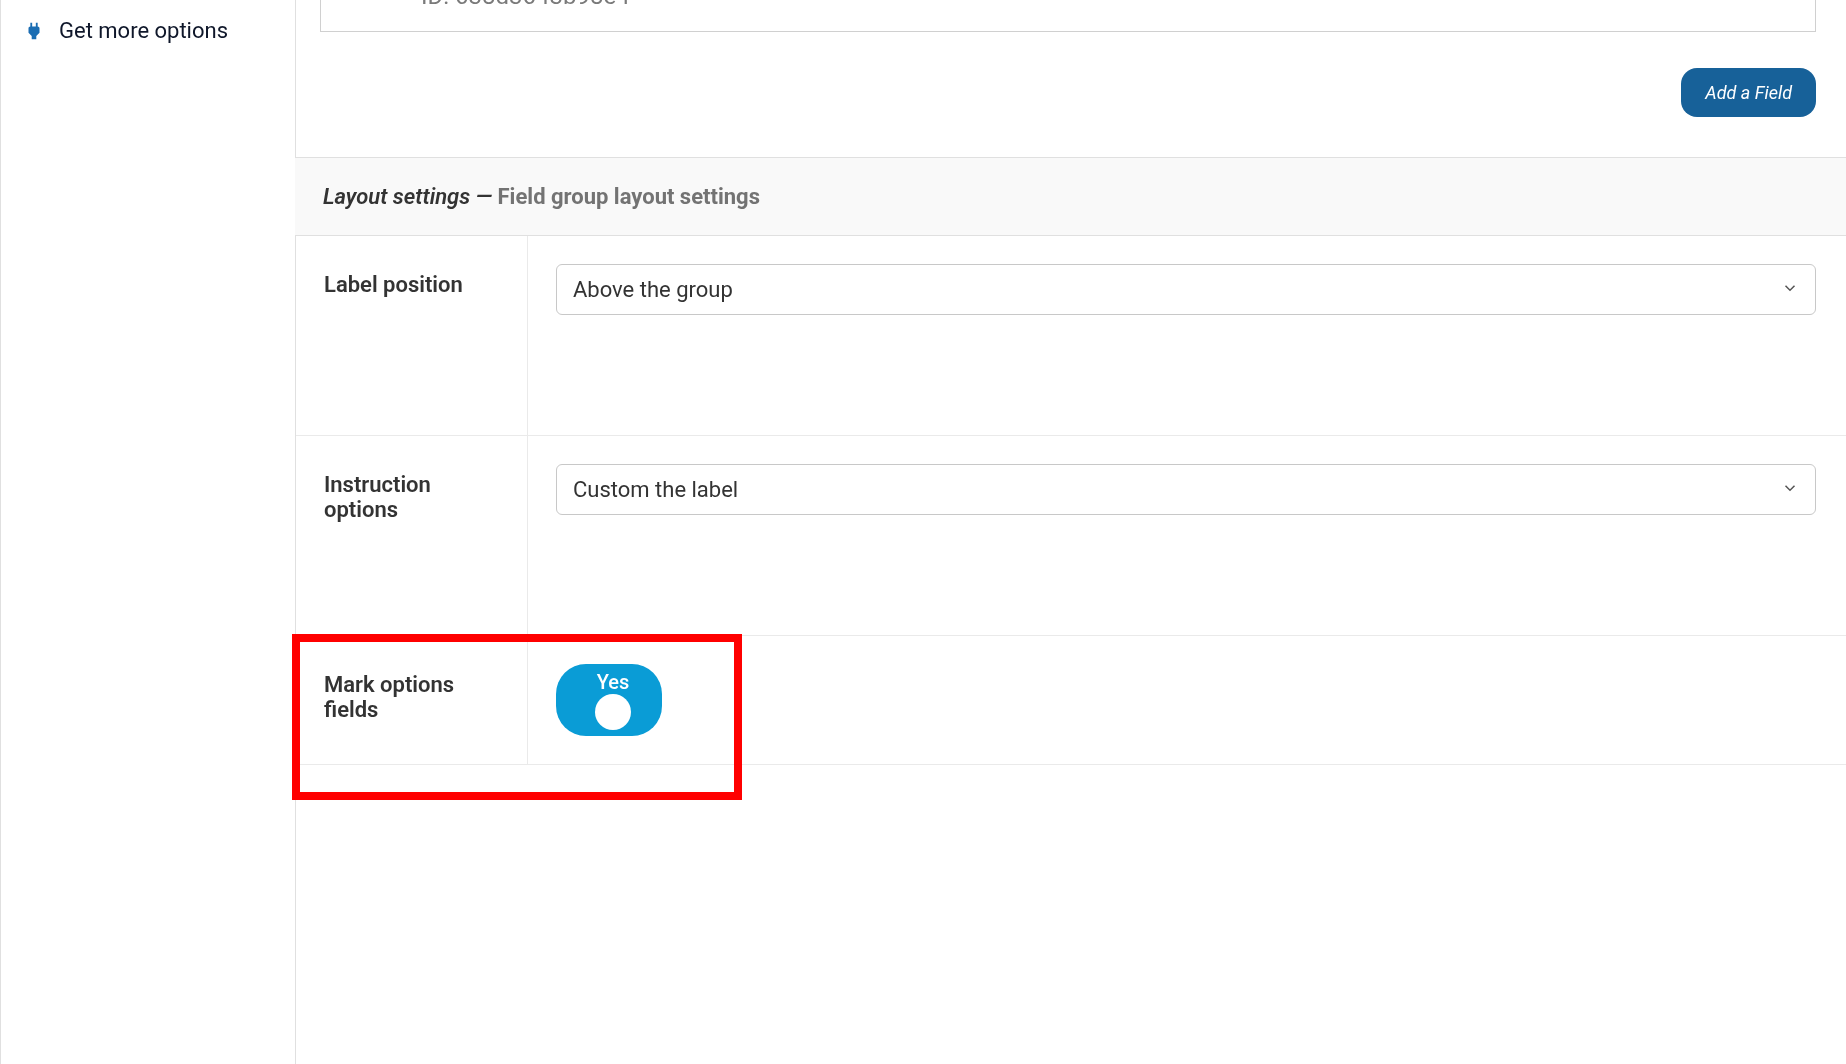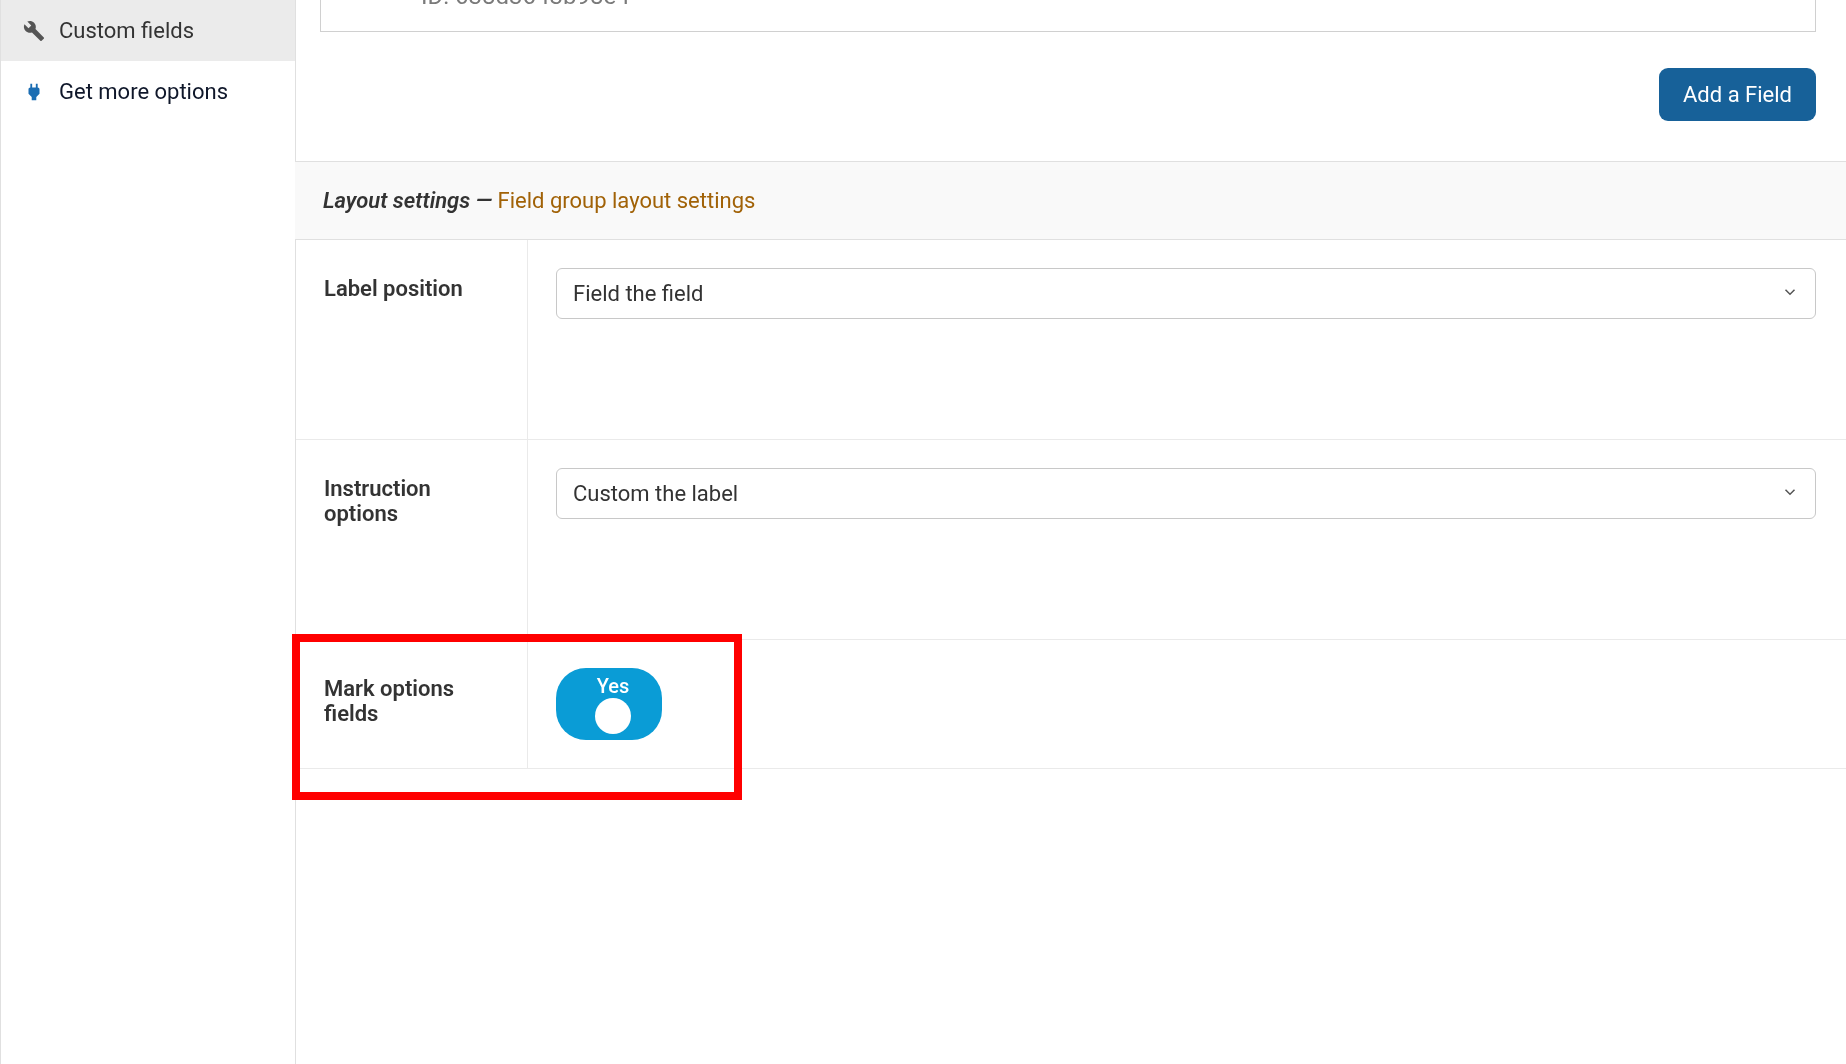--- a/index.html
+++ b/index.html
@@ -66,40 +66,41 @@
     .add-field-row {
       display: flex;
       justify-content: flex-end;
       padding: 36px 30px 40px 24px;
     }
     .add-field-btn {
       background: #176199;
       color: #fff;
       border: none;
       padding: 14px 24px;
-      font-size: 22px;
-      border-radius: 9px;
-      cursor: pointer;
+      font-size: 18px;
+      border-radius: 16px;
+      cursor: pointer;
+      font-style: italic;
     }
     .section-header {
       border-top: 1px solid #e0e0e0;
       border-bottom: 1px solid #e0e0e0;
       background: #f9f9f9;
       padding: 26px 28px;
       font-size: 22px;
       margin-left: -1px;
     }
     .section-header .bold {
       font-weight: 600;
       color: #333;
       font-style: italic;
     }
     .section-header .light {
-      color: #a16207;
-      font-weight: 400;
+      color: #737373;
+      font-weight: 700;
     }
     .settings-table {
       border-left: none;
     }
     .setting-row {
       display: flex;
       border-bottom: 1px solid #eaeaea;
     }
     .setting-label {
       width: 232px;
@@ -162,28 +163,20 @@
       pointer-events: none;
     }
     .main-wrap {
       position: relative;
     }
   </style>
 </head>
 <body>
 
 <div class="sidebar">
-  <div class="sidebar-item active">
-    <span class="icon">
-      <svg viewBox="0 0 24 24" width="22" height="22" fill="#555">
-          <path d="M22.7 19l-9.1-9.1c.9-2.3.4-5-1.5-6.9-2-2-5-2.4-7.4-1.3L9 6 6 9 1.6 4.7C.4 7.1.9 10.1 2.9 12.1c1.9 1.9 4.6 2.4 6.9 1.5l9.1 9.1c.4.4 1 .4 1.4 0l2.3-2.3c.5-.4.5-1.1.1-1.4z"></path>
-        </svg>
-    </span>
-    <span>Custom fields</span>
-  </div>
   <div class="sidebar-item link">
     <span class="icon">
       <svg viewBox="0 0 24 24" width="22" height="22" fill="#1a6db3">
           <path d="M16 7V3h-2v4h-4V3H8v4c-1.1 0-2 .9-2 2v5l3.5 3.5V21h5v-3.5L18 14V9c0-1.1-.9-2-2-2z"></path>
         </svg>
     </span>
     <span>Get more options</span>
   </div>
 </div>
 
@@ -199,21 +192,21 @@
   <div class="section-header">
     <span class="bold">Layout settings</span><span class="bold"> — </span><span class="light">Field group layout settings</span>
   </div>
 
   <div class="settings-table">
 
     <div class="setting-row tall">
       <div class="setting-label">Label position</div>
       <div class="setting-control">
         <div class="select">
-          <span>Field the field</span>
+          <span>Above the group</span>
           <span>
             <svg class="chevron" viewBox="0 0 24 24" fill="none" stroke="#555" stroke-width="2">
                 <polyline points="6 9 12 15 18 9"></polyline>
               </svg>
           </span>
         </div>
       </div>
     </div>
 
     <div class="setting-row tall">

